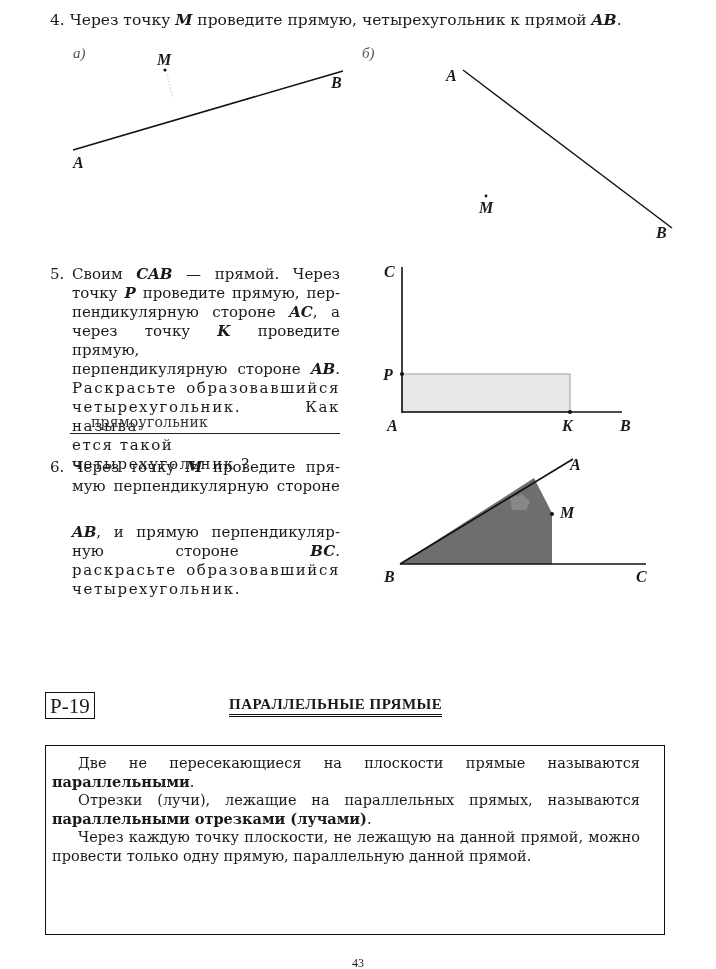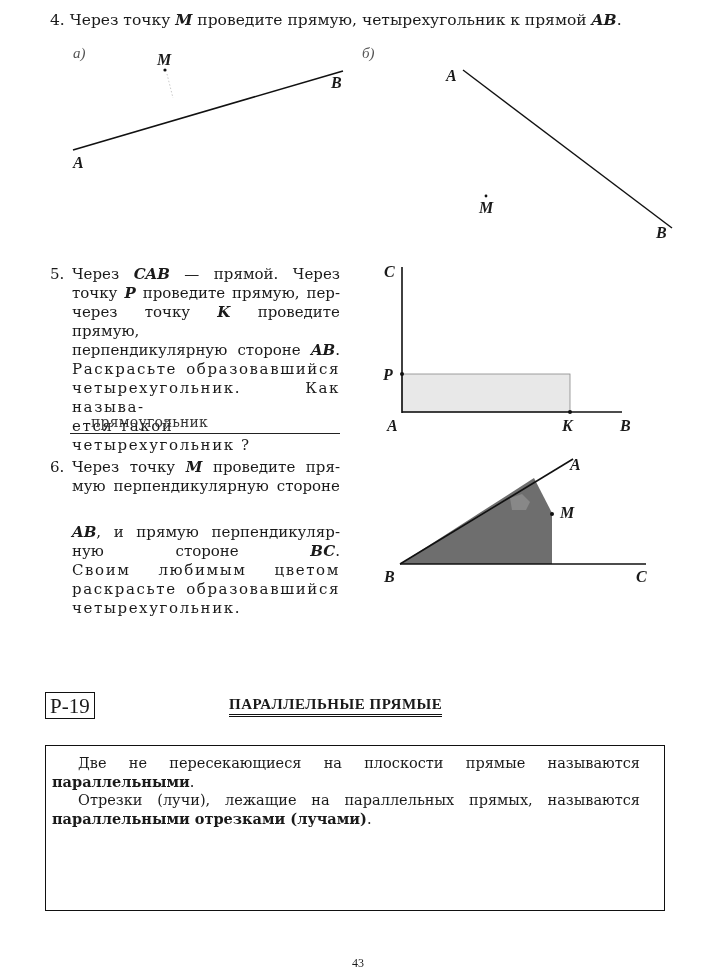--- a/index.html
+++ b/index.html
@@ -27,21 +27,21 @@
     left: 45px; top: 692px; padding: 1px 4px 0 4px;
     border: 1.5px solid #111; font-size: 21px; font-weight: normal;
     font-family: "Liberation Serif", serif; line-height: 24px;
   }
   #section-title {
     left: 229px; top: 696px; font-size: 15px; font-weight: bold;
     font-family: "Liberation Serif", serif; letter-spacing: 0.5px;
     border-bottom: 3px double #111; padding-bottom: 1px;
   }
   #theory-box {
-    left: 45px; top: 745px; width: 620px; height: 166px;
+    left: 45px; top: 745px; width: 620px; height: 190px;
     border: 1.5px solid #111; box-sizing: border-box;
     padding: 8px 24px 0 6px;
     font-size: 14.5px; line-height: 18.5px;
   }
   #theory-box p { margin: 0; text-indent: 26px; text-align: justify; }
   #theory-box .strong { font-weight: bold; }
   #page-number { left: 352px; top: 956px; font-size: 12px; font-family: "Liberation Serif", serif; }
 </style>
 </head>
 <body>
@@ -65,22 +65,23 @@
 
   <line x1="463" y1="70" x2="672" y2="228" stroke="#111" stroke-width="1.4"></line>
   <circle cx="486" cy="196" r="1.4" fill="#111"></circle>
   <text x="446" y="81" font-size="16">A</text>
   <text x="479" y="213" font-size="16">M</text>
   <text x="656" y="238" font-size="16">B</text>
 </svg>
 
 <div id="task5-text" class="abs task-text">
   <div id="task5-lines">
-      <div class="justify" style="padding-left: 22px; position: relative;"><span style="position: absolute; left: 0px;">5.</span><span>Через </span><span class="b">CAB</span><span> — прямой. Через</span></div>
+      <div class="justify" style="padding-left: 22px; position: relative;"><span style="position: absolute; left: 0px;">5.</span><span>Своим </span><span class="b">CAB</span><span> — прямой. Через</span></div>
       <div class="justify" style="padding-left: 22px; position: relative;"><span>точку </span><span class="b">P</span><span> проведите прямую, пер-</span></div>
+      <div class="justify" style="padding-left: 22px; position: relative;"><span>пендикулярную стороне </span><span class="b">AC</span><span>, а</span></div>
       <div class="justify" style="padding-left: 22px; position: relative;"><span>через точку </span><span class="b">K</span><span> проведите прямую,</span></div>
       <div class="justify" style="padding-left: 22px; position: relative;"><span>перпендикулярную стороне </span><span class="b">AB</span><span>.</span></div>
       <div class="justify sp" style="padding-left: 22px; position: relative;"><span>Раскрасьте образовавшийся</span></div>
       <div class="justify sp" style="padding-left: 22px; position: relative;"><span>четырехугольник. Как называ-</span></div>
       <div class="sp" style="padding-left: 22px; position: relative;"><span>ется такой четырехугольник ?</span></div>
     </div>
 </div>
 <div class="abs answer">прямоугольник</div>
 <div class="abs answer-line"></div>
 
@@ -96,21 +97,20 @@
   <text x="192" y="176" font-size="16">K</text>
   <text x="250" y="176" font-size="16">B</text>
 </svg>
 
 <div id="task6-text" class="abs task-text">
   <div id="task6-lines">
       <div class="justify" style="padding-left: 22px; position: relative;"><span style="position: absolute; left: 0px;">6.</span><span>Через точку </span><span class="b">M</span><span> проведите пря-</span></div>
       <div class="justify" style="padding-left: 22px; position: relative;"><span>мую перпендикулярную стороне</span></div>
       <div class="justify" style="padding-left: 22px; position: relative; margin-top: 27px;"><span></span><span class="b">AB</span><span>, и прямую перпендикуляр-</span></div>
       <div class="justify" style="padding-left: 22px; position: relative;"><span>ную стороне </span><span class="b">BC</span><span>.</span></div>
-      <div class="justify sp" style="padding-left: 22px; position: relative;"><span>Своим любимым цветом</span></div>
       <div class="justify sp" style="padding-left: 22px; position: relative;"><span>раскрасьте образовавшийся</span></div>
       <div class="sp" style="padding-left: 22px; position: relative;"><span>четырехугольник.</span></div>
     </div>
 </div>
 
 <svg class="abs" style="left:370px; top:450px;" width="300" height="140">
   <polygon points="30,114 164,28 182,63 182,114" fill="#6e6e6e"></polygon>
   <polygon points="140,48 152,44 160,52 156,60 142,60" fill="#888"></polygon>
   <line x1="30" y1="114" x2="203" y2="9" stroke="#111" stroke-width="1.6"></line>
   <line x1="30" y1="114" x2="276" y2="114" stroke="#111" stroke-width="1.6"></line>
@@ -120,15 +120,16 @@
   <text x="14" y="132" font-size="16">B</text>
   <text x="266" y="132" font-size="16">C</text>
 </svg>
 
 <div id="section-badge" class="abs">Р-19</div>
 <div id="section-title" class="abs">ПАРАЛЛЕЛЬНЫЕ ПРЯМЫЕ</div>
 
 <div id="theory-box" class="abs">
     <p><span>Две не пересекающиеся на плоскости прямые называются </span><span class="strong">параллельными</span><span>.</span></p>
     <p><span>Отрезки (лучи), лежащие на параллельных прямых, называются </span><span class="strong">параллельными отрезками (лучами)</span><span>.</span></p>
+    <p><span>Через каждую точку плоскости, не лежащую на данной прямой, можно провести только одну прямую, параллельную данной прямой.</span></p>
   </div>
 
 <div id="page-number" class="abs">43</div>
 
 </body></html>

